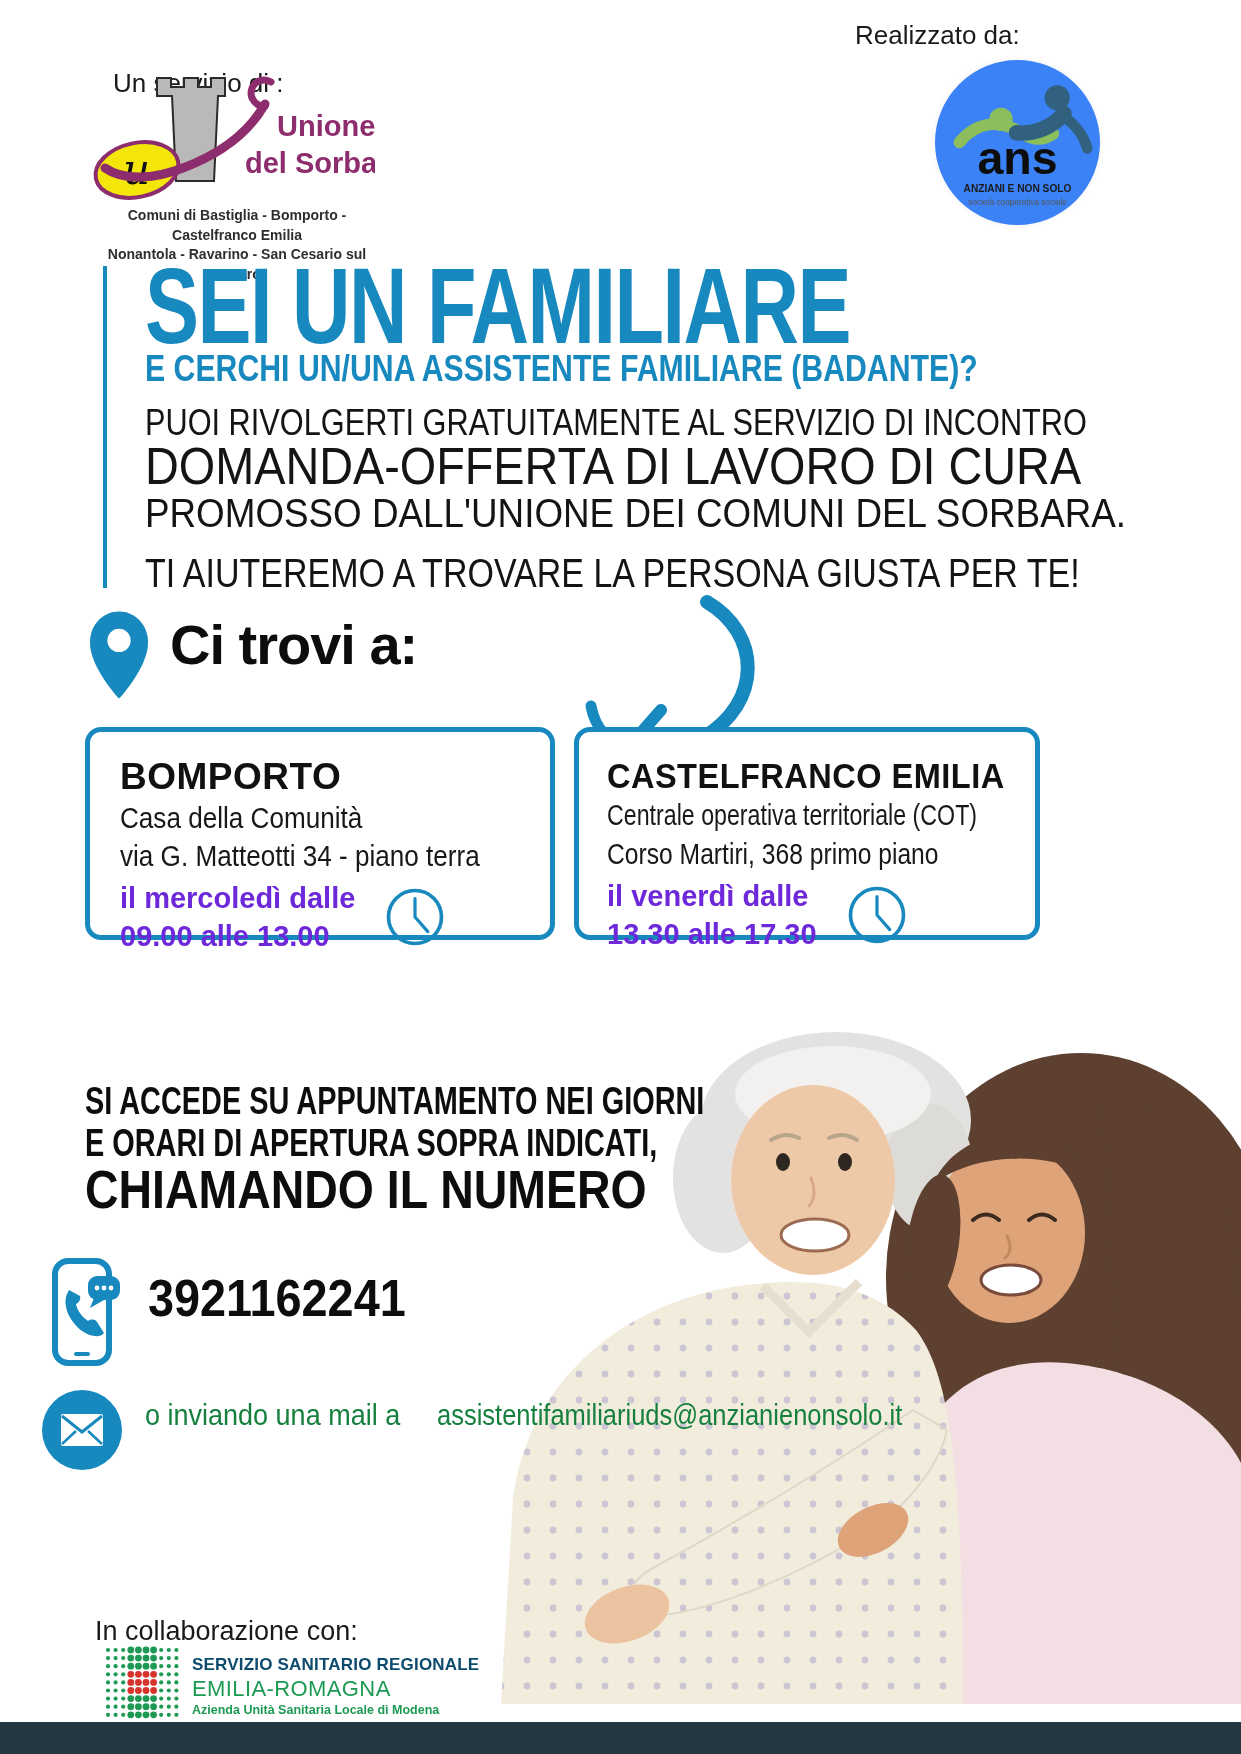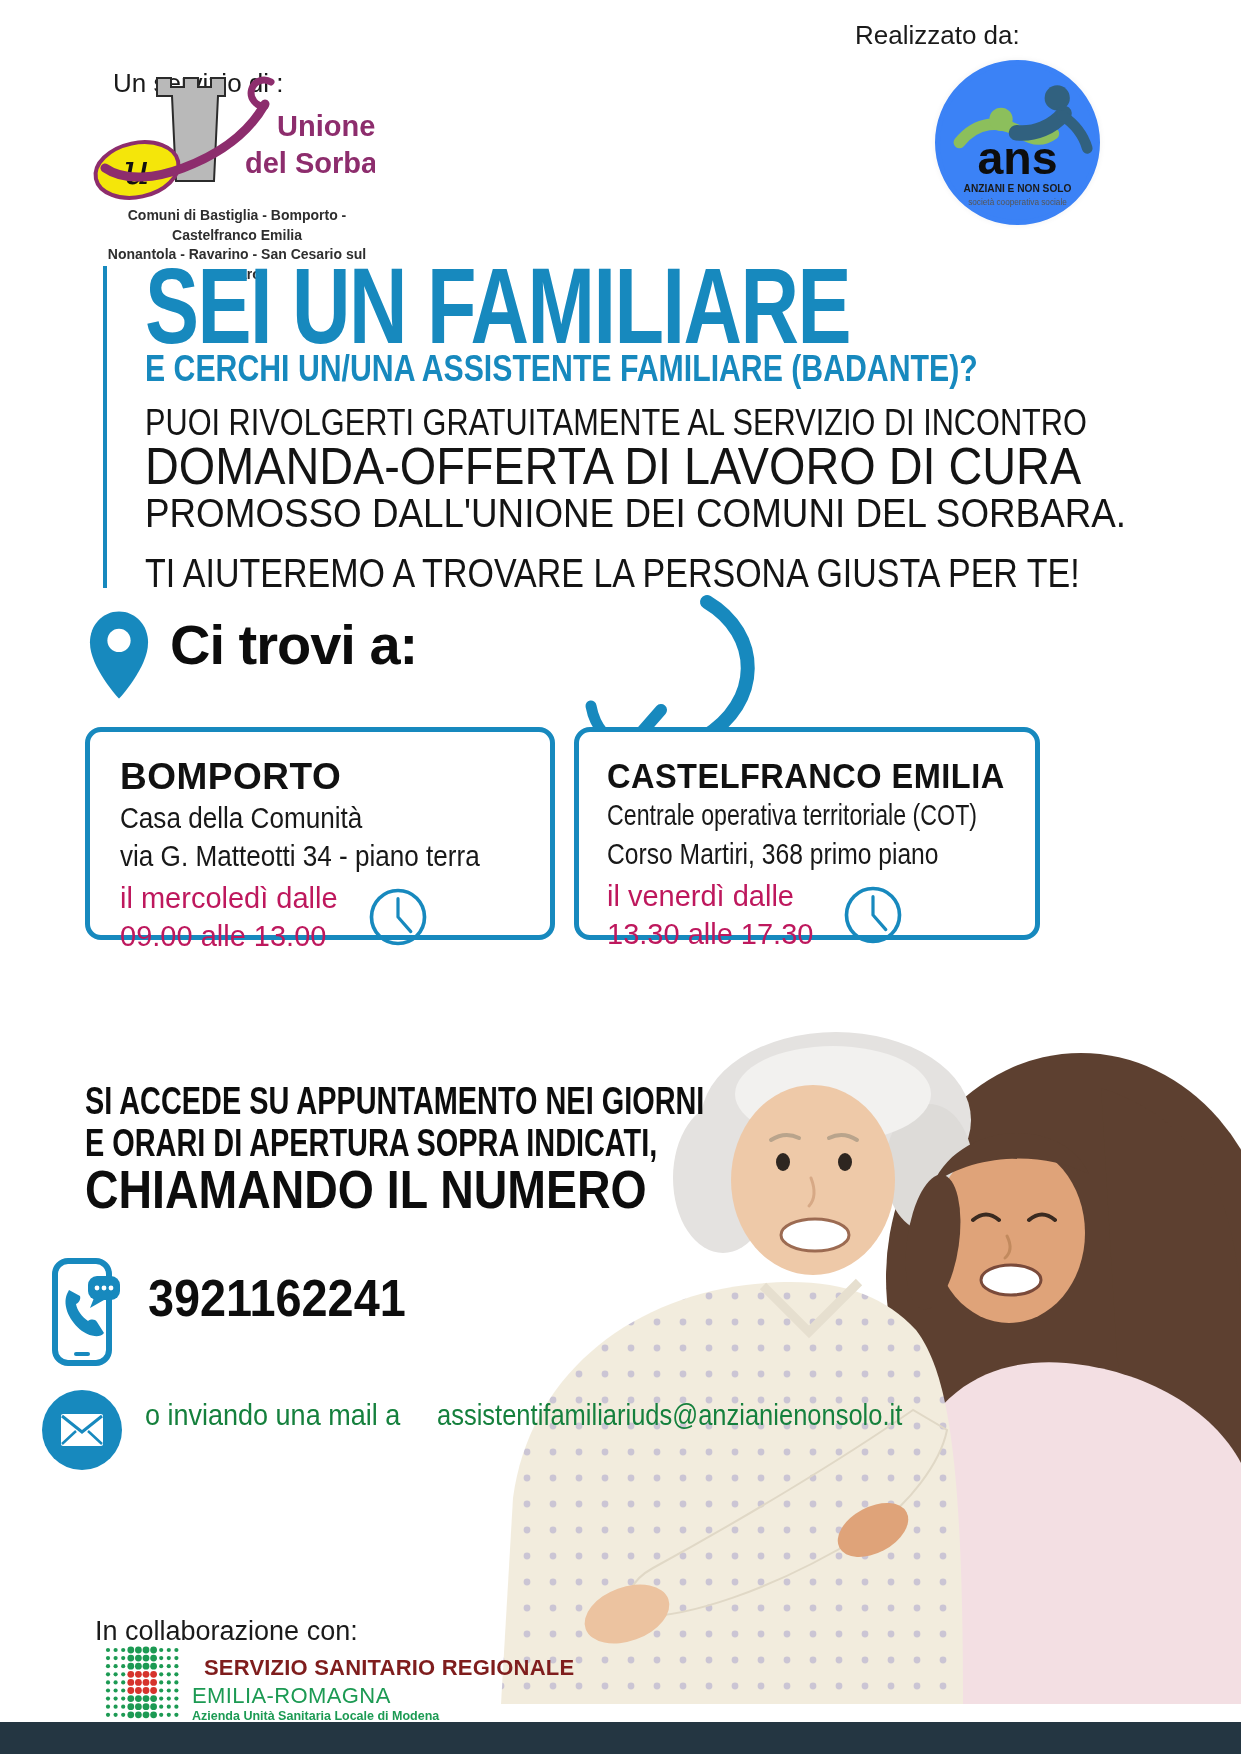--- a/index.html
+++ b/index.html
@@ -16,32 +16,32 @@
   .vline{background:#1789be;}
   .hero-title{font-weight:800;color:#1789be;letter-spacing:-2px;line-height:1;}
   .hero-sub{font-weight:800;color:#1789be;line-height:1;}
   .hero-body{font-weight:400;color:#141414;line-height:1;}
   
   .loc-heading{font-weight:800;color:#0c0c0c;letter-spacing:-1px;}
   .loc-box{position:absolute;background:#fff;border:5px solid #1789be;border-radius:16px;box-sizing:border-box;
            padding:24px 26px 0 30px;}
   .loc-city{font-size:37px;font-weight:800;letter-spacing:.5px;line-height:1.15;}
   .loc-line{font-size:29px;line-height:1.32;color:#181818;}
-  .loc-sched{font-size:29px;font-weight:normal;line-height:1.32;color:#be185d;}
+  .loc-sched{font-size:29px;font-weight:bold;line-height:1.32;color:#6d28d9;}
   .sched-row{display:flex;align-items:center;margin-top:4px;}
   .sched-row .clock{margin-left:28px;flex:0 0 auto;}
   
   .appt{font-weight:800;color:#0d0d0d;line-height:1;}
   .phone-number{font-weight:800;color:#0d0d0d;line-height:1;}
   .mail-text{font-size:30px;color:#15803d;line-height:1.5;}
   .mail-circle{width:80px;height:80px;border-radius:50%;background:#1789be;display:flex;align-items:center;justify-content:center;}
   
   .collab{font-size:27px;color:#1a1a1a;}
   .ssr-text{line-height:1.25;white-space:nowrap;}
-  .ssr1{font-size:22px;font-weight:bold;color:#7f1d1d;letter-spacing:.2px;margin-left:12px;}
+  .ssr1{font-size:17px;font-weight:bold;color:#0c4a6e;letter-spacing:.2px;}
   .ssr2{font-size:22px;color:#1c9a53;letter-spacing:.4px;}
   .ssr3{font-size:12.5px;font-weight:bold;color:#1c9a53;}
   .bottom-bar{position:absolute;left:0;top:1722px;width:1241px;height:32px;background:#243642;}
 </style>
 </head>
 <body>
 
 <div class="page">
 
   <div class="abs hdr-label" style="left:113px;top:20px;margin-top:48px;">Un servizio di :</div>

